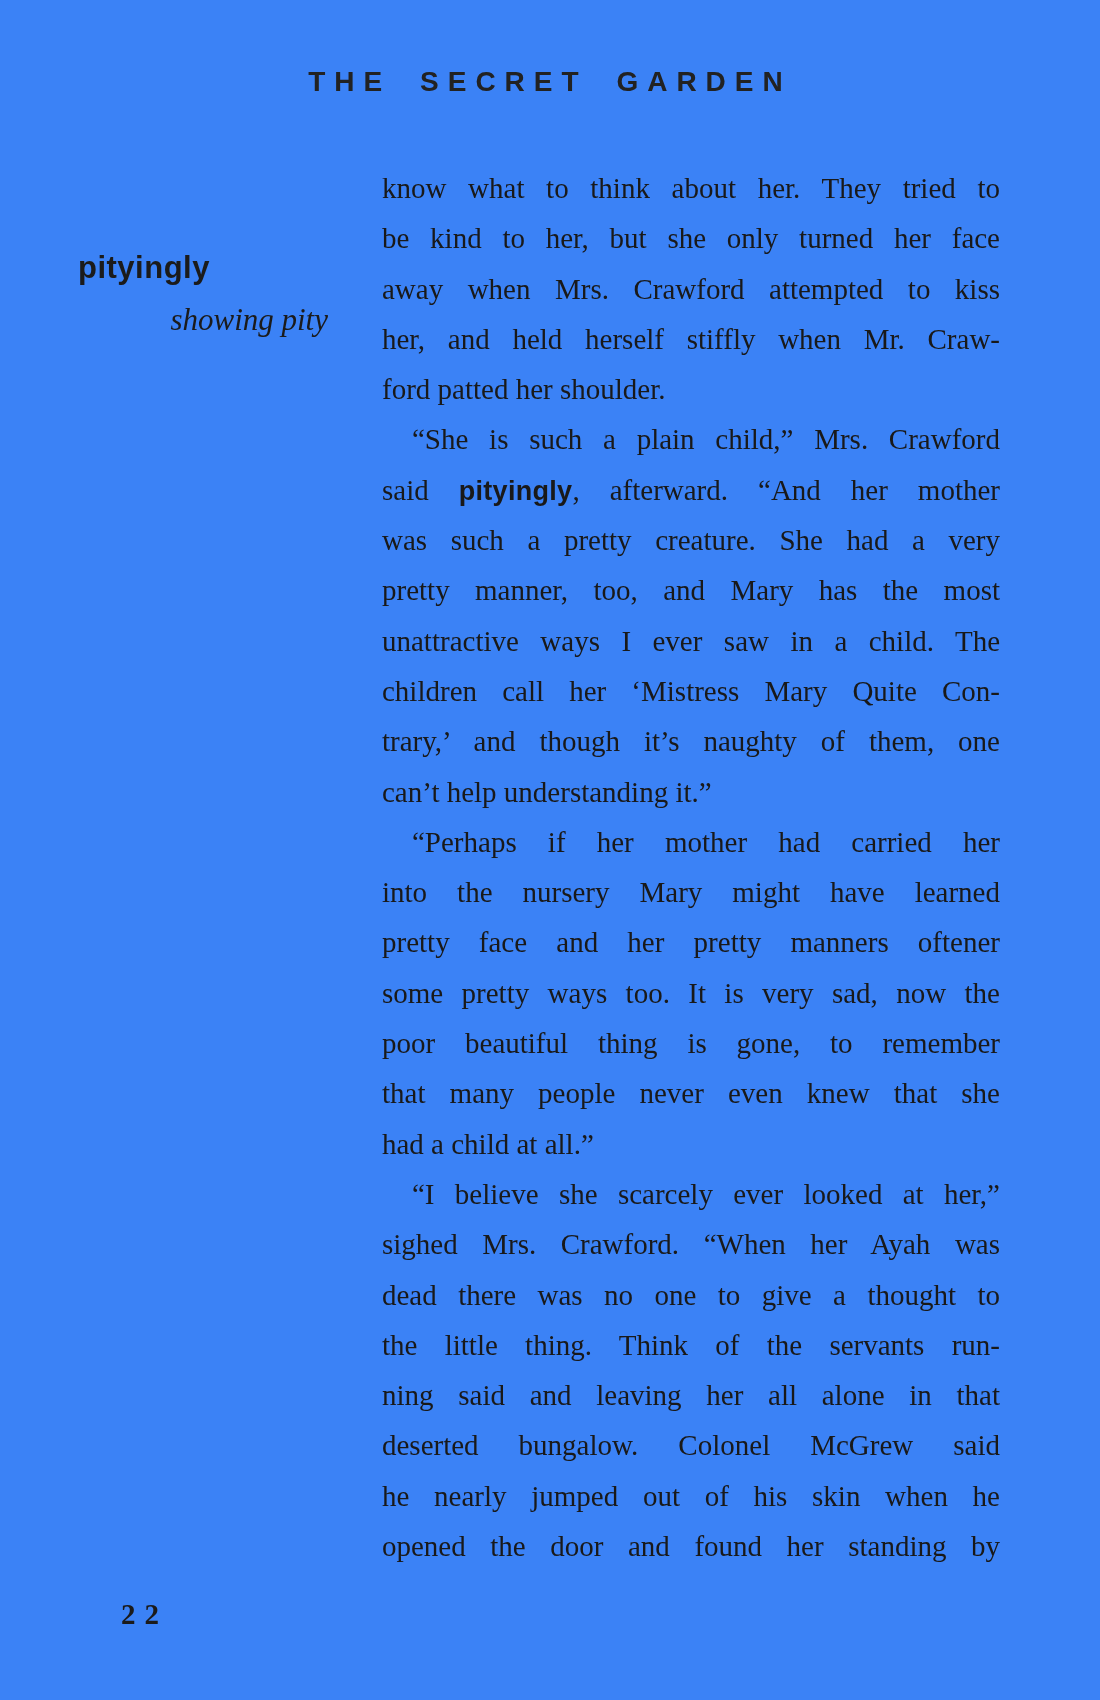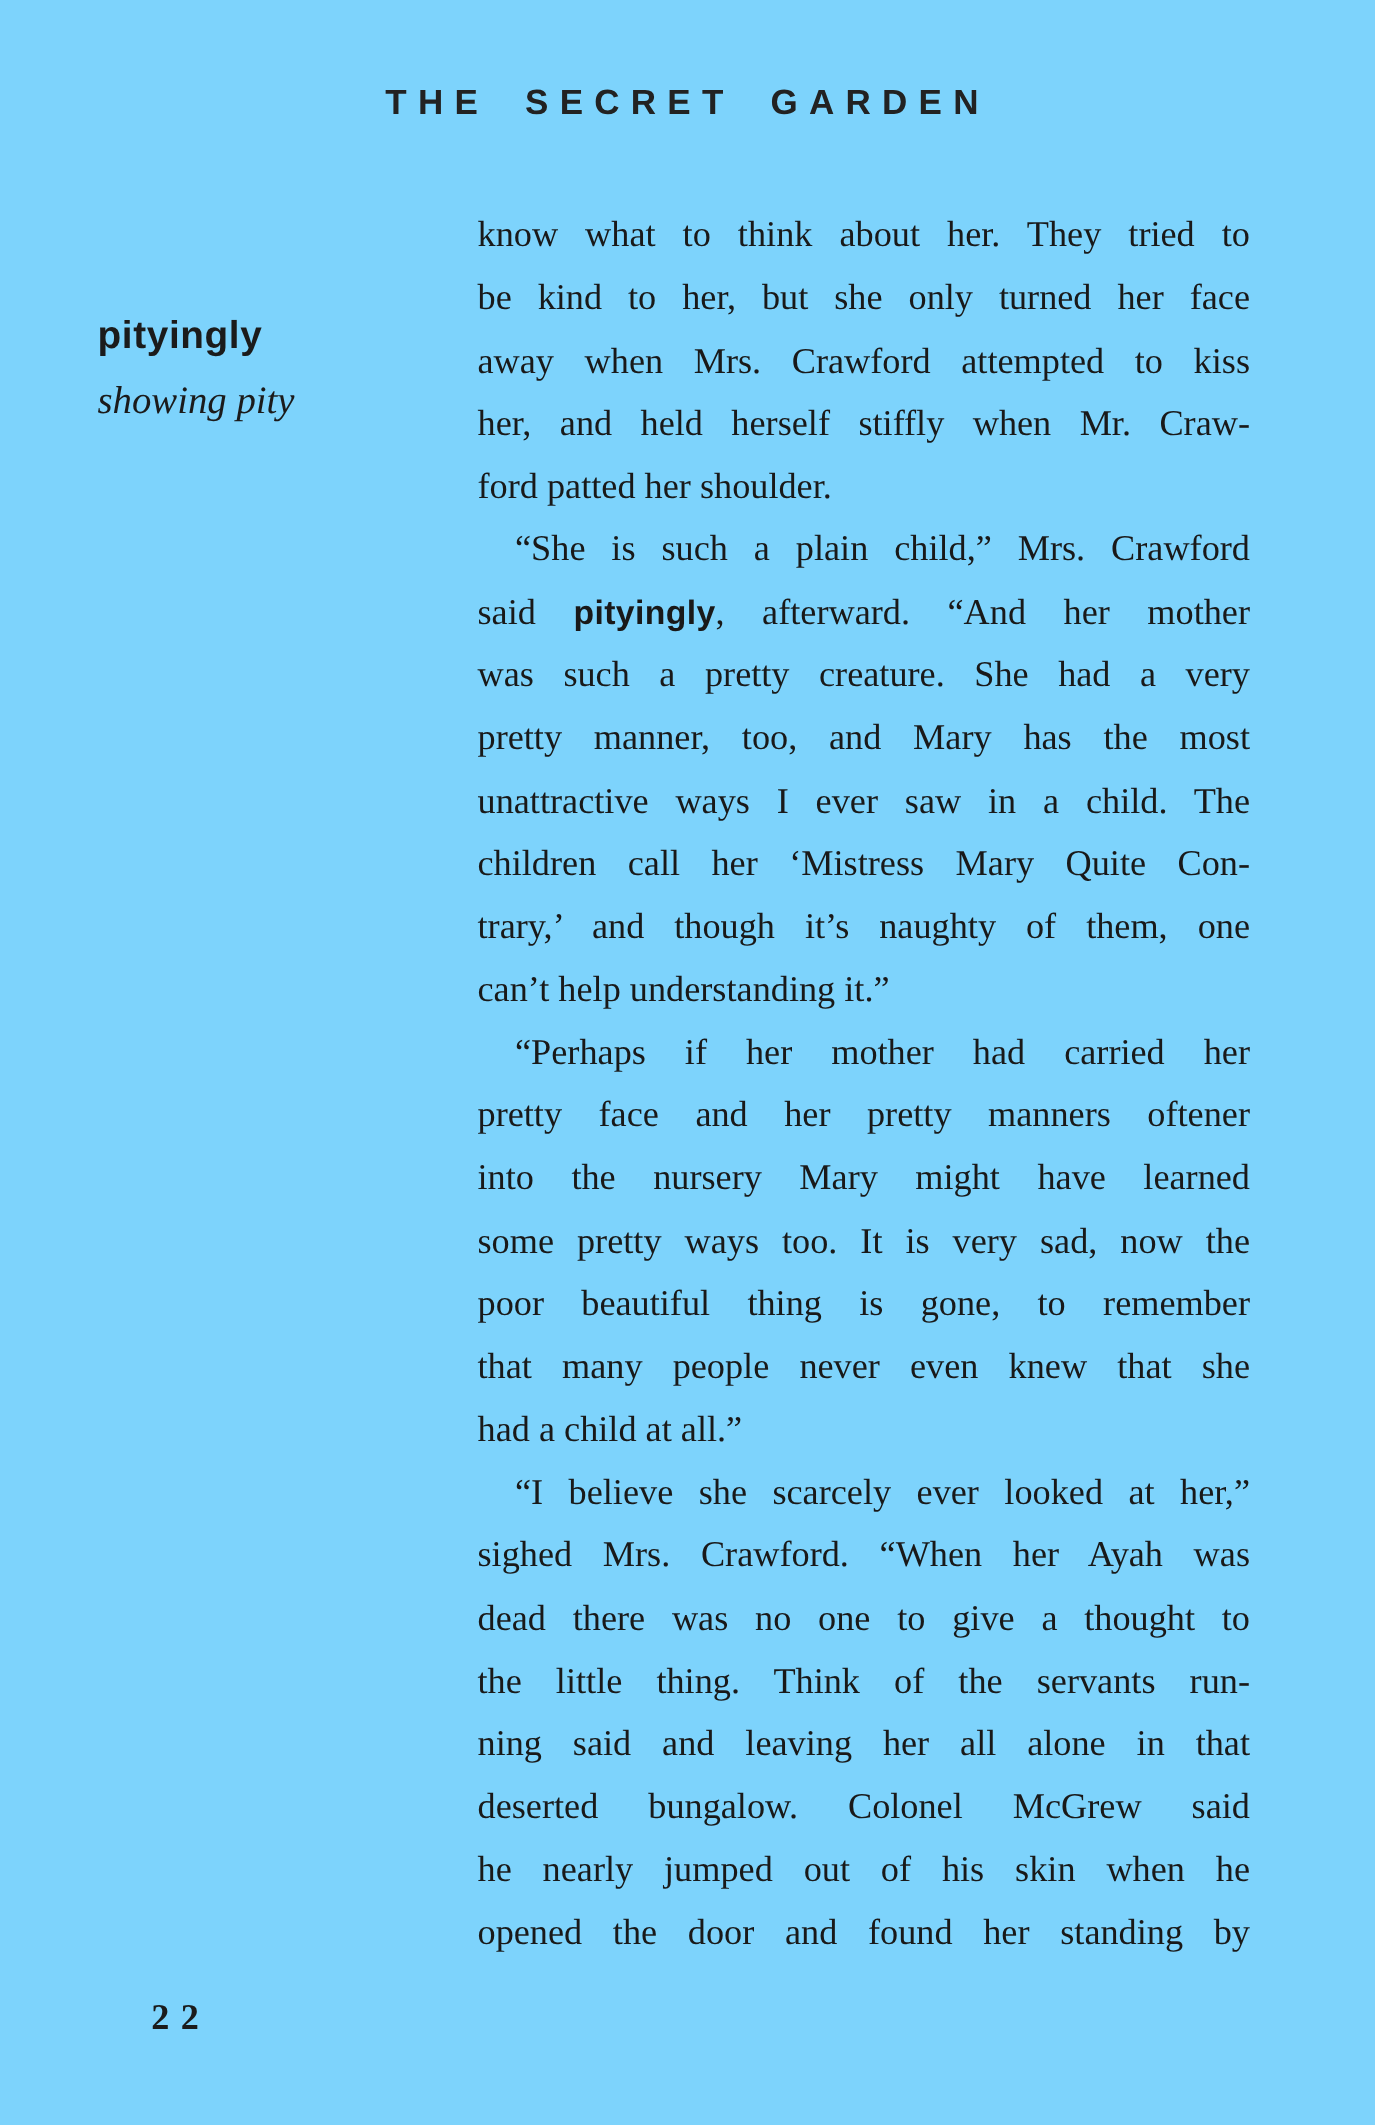--- a/index.html
+++ b/index.html
@@ -1,20 +1,20 @@
 <!DOCTYPE html>
 <html><head>
 <meta charset="utf-8">
 <style>
   html, body { margin: 0; padding: 0; background: #e8e8e8; }
   .page {
     position: relative;
     width: 1100px;
     height: 1700px;
-    background: #7dd3fc;
+    background: #3b82f6;
     color: #1a1a1a;
     overflow: hidden;
     margin: 0 auto;
   }
 
   
   .running-head {
     position: absolute;
     top: 66px;
     left: 0;
@@ -41,20 +41,21 @@
     font-size: 31px;
     letter-spacing: 0.5px;
     color: #1b1b1b;
   }
   .margin-def {
     margin-top: 16px;
     font-family: "Liberation Serif", serif;
     font-style: italic;
     font-size: 31px;
     color: #1b1b1b;
+    text-align: right;
   }
 
   
   .body-text {
     position: absolute;
     left: 362px;
     top: 163px;
     width: 618px;
     font-family: "Liberation Serif", serif;
     font-size: 29px;
@@ -115,22 +116,22 @@
       <div class="line just-wrap endline">ford patted her shoulder.</div>
       <div class="line just-wrap indent">“She is such a plain child,” Mrs. Crawford</div>
       <div class="line just-wrap">said <span class="bold-term">pityingly</span>, afterward. “And her mother</div>
       <div class="line just-wrap">was such a pretty creature. She had a very</div>
       <div class="line just-wrap">pretty manner, too, and Mary has the most</div>
       <div class="line just-wrap">unattractive ways I ever saw in a child. The</div>
       <div class="line just-wrap">children call her ‘Mistress Mary Quite Con-</div>
       <div class="line just-wrap">trary,’ and though it’s naughty of them, one</div>
       <div class="line just-wrap endline">can’t help understanding it.”</div>
       <div class="line just-wrap indent">“Perhaps if her mother had carried her</div>
+      <div class="line just-wrap">into the nursery Mary might have learned</div>
       <div class="line just-wrap">pretty face and her pretty manners oftener</div>
-      <div class="line just-wrap">into the nursery Mary might have learned</div>
       <div class="line just-wrap">some pretty ways too. It is very sad, now the</div>
       <div class="line just-wrap">poor beautiful thing is gone, to remember</div>
       <div class="line just-wrap">that many people never even knew that she</div>
       <div class="line just-wrap endline">had a child at all.”</div>
       <div class="line just-wrap indent">“I believe she scarcely ever looked at her,”</div>
       <div class="line just-wrap">sighed Mrs. Crawford. “When her Ayah was</div>
       <div class="line just-wrap">dead there was no one to give a thought to</div>
       <div class="line just-wrap">the little thing. Think of the servants run-</div>
       <div class="line just-wrap">ning said and leaving her all alone in that</div>
       <div class="line just-wrap">deserted bungalow. Colonel McGrew said</div>

